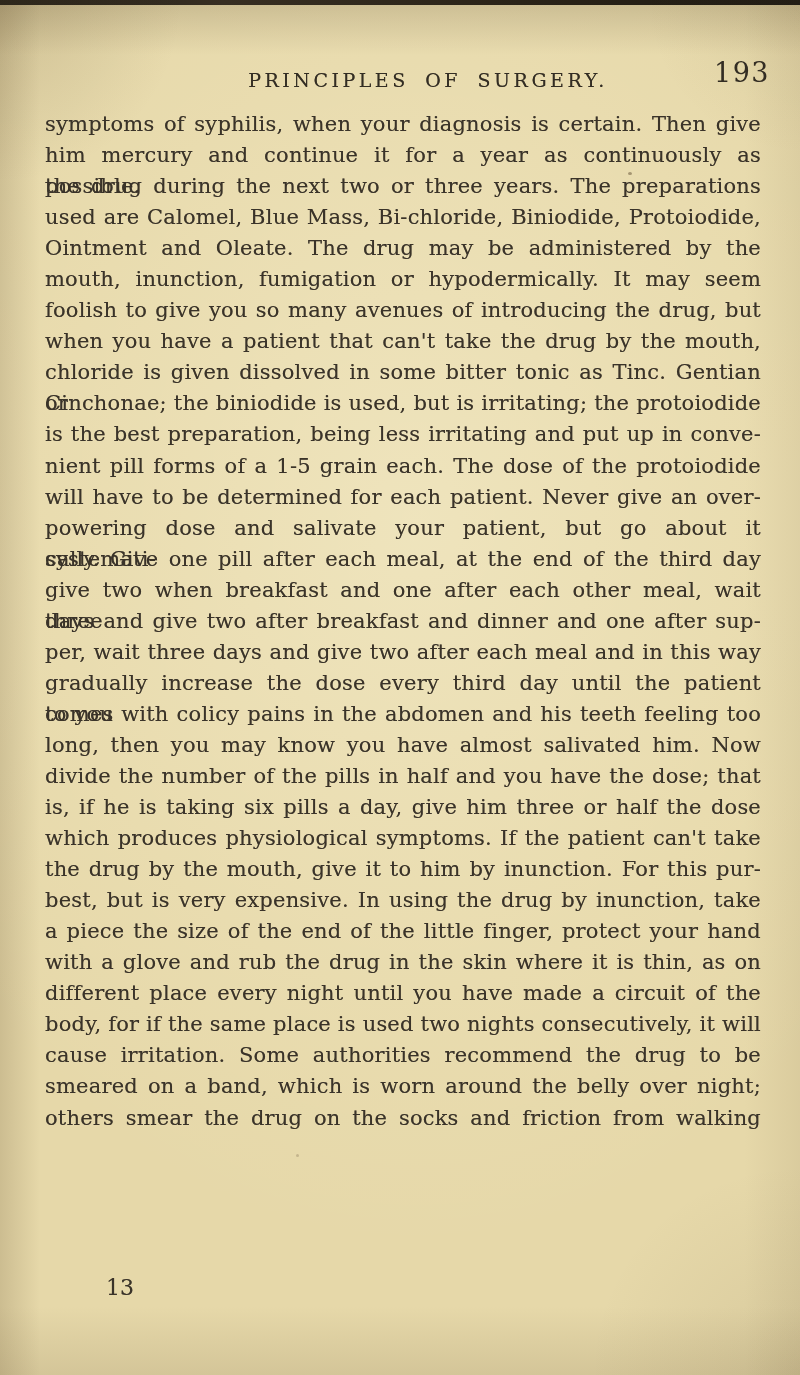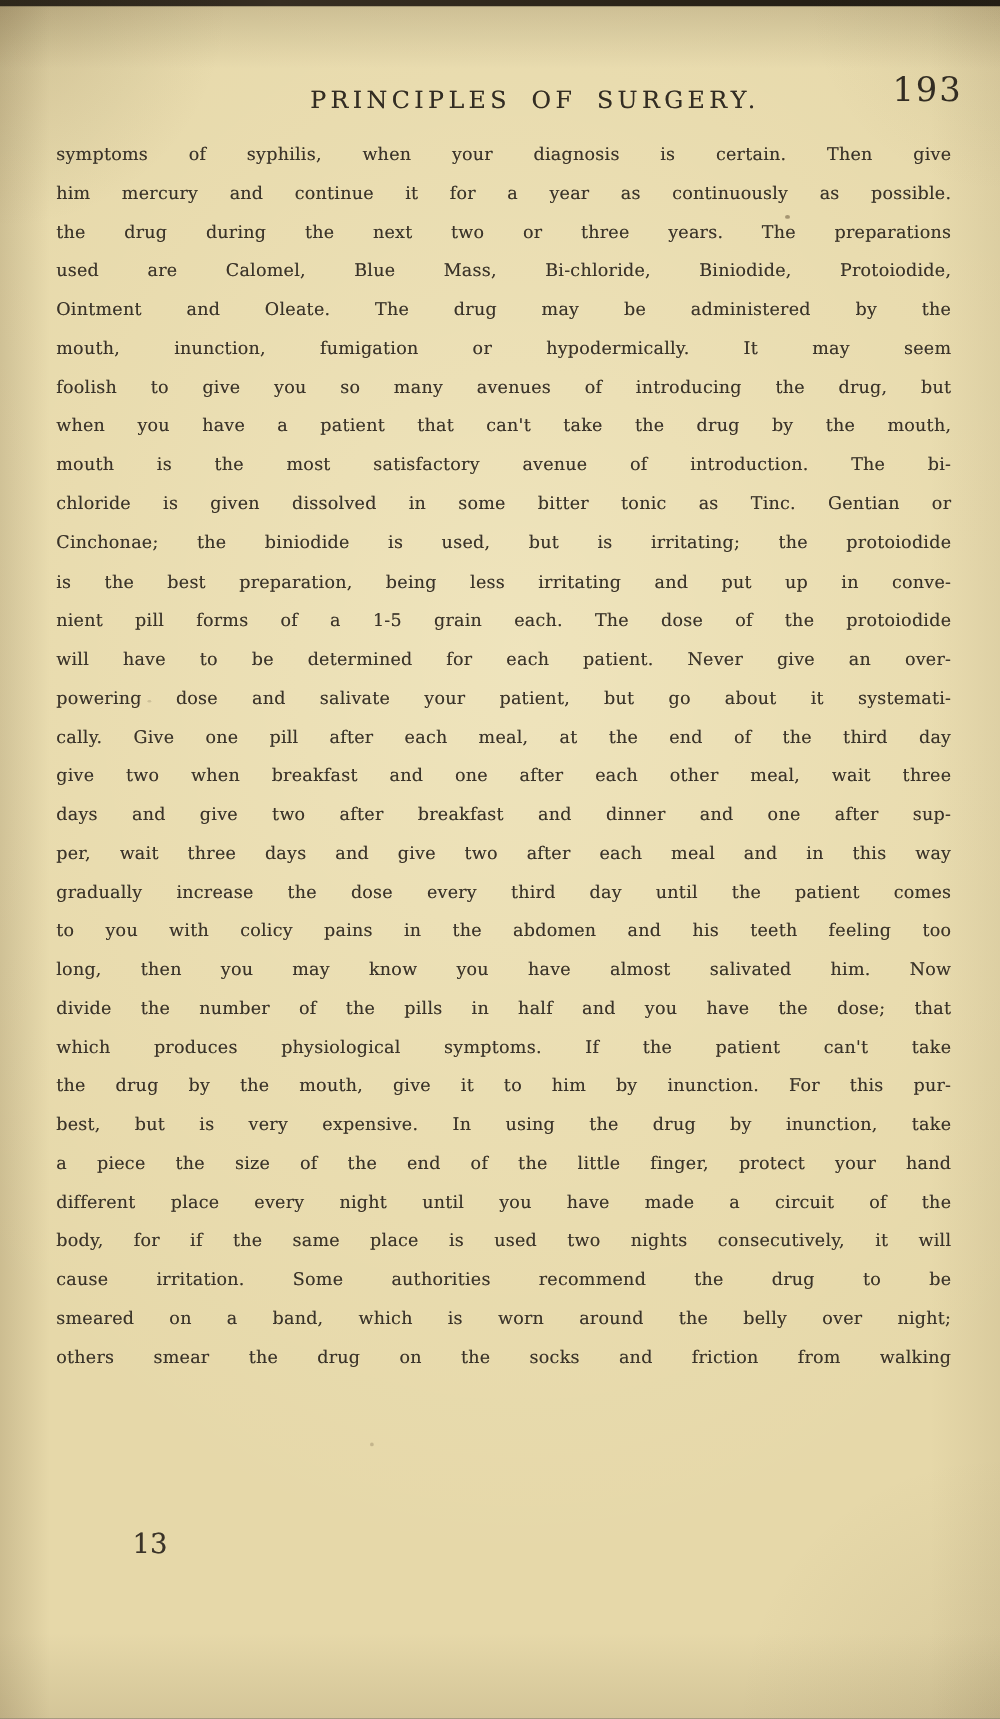--- a/index.html
+++ b/index.html
@@ -59,34 +59,34 @@
 
   .page-number {
     position: absolute; top: 57px; right: 30px;
     font-size: 27px;
     letter-spacing: 1.5px;
     color: #332d23;
   }
 
   .body-text {
     position: absolute; top: 109px; left: 45px; width: 716px;
-    font-size: 14px;
+    font-size: 21px;
   }
   .body-text .line {
     height: 31.05px;
     line-height: 31.05px;
     text-align: justify;
     text-align-last: justify;
     letter-spacing: 0.2px;
     text-shadow: 0 0 0.5px rgba(58,51,41,0.5);
     white-space: normal;
   }
 
   .signature-mark {
-    position: absolute; left: 106px; top: 1220px;
+    position: absolute; left: 106px; top: 1272px;
     font-size: 22px;
     line-height: 31px;
     text-shadow: 0 0 0.5px rgba(58,51,41,0.5);
   }
 </style>
 </head>
 <body>
 
 <div class="page" style="--paper: #e6d8a9; --ink: #3a3329;">
   <div class="top-edge"></div>
@@ -101,39 +101,40 @@
 
   <div class="body-text">
       <div class="line">symptoms of syphilis, when your diagnosis is certain.  Then give</div>
       <div class="line">him mercury and continue it for a year as continuously as possible.</div>
       <div class="line">the drug during the next two or three years.  The preparations</div>
       <div class="line">used are Calomel, Blue Mass, Bi-chloride, Biniodide, Protoiodide,</div>
       <div class="line">Ointment and Oleate.  The drug may be administered by the</div>
       <div class="line">mouth, inunction, fumigation or hypodermically.  It may seem</div>
       <div class="line">foolish to give you so many avenues of introducing the drug, but</div>
       <div class="line">when you have a patient that can't take the drug by the mouth,</div>
-      <div class="line">mouth is the most satisfactory avenue of introduction.  The bi-</div>
       <div class="line">chloride is given dissolved in some bitter tonic as Tinc. Gentian or</div>
       <div class="line">Cinchonae; the biniodide is used, but is irritating; the protoiodide</div>
       <div class="line">is the best preparation, being less irritating and put up in conve-</div>
       <div class="line">nient pill forms of a 1-5 grain each.  The dose of the protoiodide</div>
       <div class="line">will have to be determined for each patient.  Never give an over-</div>
       <div class="line">powering dose and salivate your patient, but go about it systemati-</div>
       <div class="line">cally.  Give one pill after each meal, at the end of the third day</div>
       <div class="line">give two when breakfast and one after each other meal, wait three</div>
       <div class="line">days and give two after breakfast and dinner and one after sup-</div>
       <div class="line">per, wait three days and give two after each meal and in this way</div>
       <div class="line">gradually increase the dose every third day until the patient comes</div>
       <div class="line">to you with colicy pains in the abdomen and his teeth feeling too</div>
       <div class="line">long, then you may know you have almost salivated him.  Now</div>
       <div class="line">divide the number of the pills in half and you have the dose; that</div>
+      <div class="line">is, if he is taking six pills a day, give him three or half the dose</div>
       <div class="line">which produces physiological symptoms.  If the patient can't take</div>
       <div class="line">the drug by the mouth, give it to him by inunction.  For this pur-</div>
       <div class="line">best, but is very expensive.  In using the drug by inunction, take</div>
       <div class="line">a piece the size of the end of the little finger, protect your hand</div>
+      <div class="line">with a glove and rub the drug in the skin where it is thin, as on</div>
       <div class="line">different place every night until you have made a circuit of the</div>
       <div class="line">body, for if the same place is used two nights consecutively, it will</div>
       <div class="line">cause irritation.  Some authorities recommend the drug to be</div>
       <div class="line">smeared on a band, which is worn around the belly over night;</div>
       <div class="line">others smear the drug on the socks and friction from walking</div>
     </div>
 
   <div class="signature-mark">13</div>
 </div>
 

